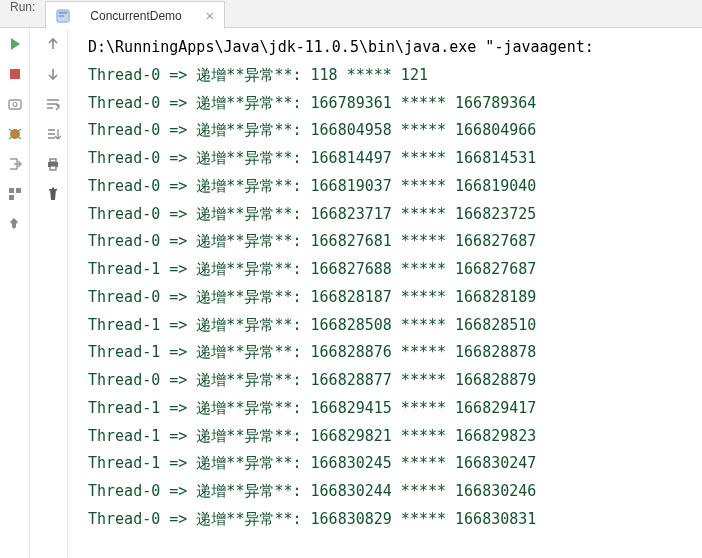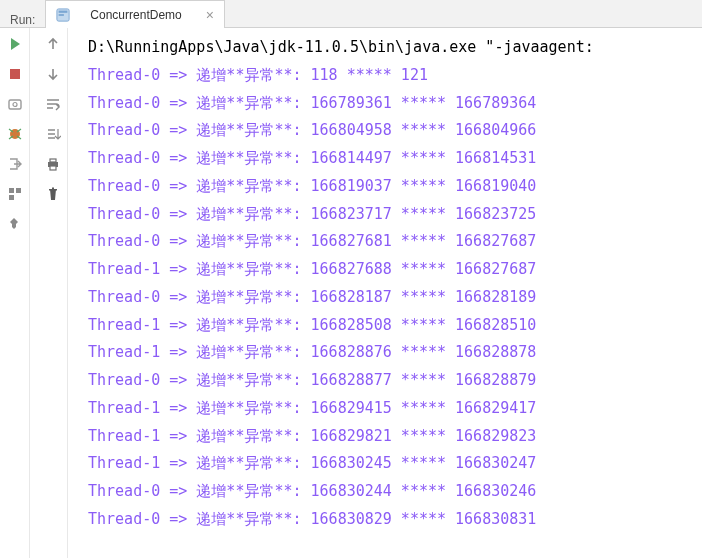--- a/index.html
+++ b/index.html
@@ -9,21 +9,21 @@
       background: #fff;
       color: #000;
       width: 702px;
       height: 558px;
       overflow: hidden;
       display: flex;
       flex-direction: column;
     }
     .top-bar {
       display: flex;
-      align-items: flex-end;
+      align-items: flex-start;
       border-bottom: 1px solid #d1d1d1;
       height: 28px;
       background: #f2f2f2;
     }
     .run-label {
       padding: 0 10px;
       color: #595959;
       font-size: 12px;
     }
     .tab {
@@ -70,21 +70,21 @@
       flex: 1;
       padding: 6px 10px 6px 12px;
       font-family: "Consolas", "Menlo", monospace;
       font-size: 15px;
       line-height: 1.85;
       white-space: pre;
       color: #000;
       overflow: hidden;
     }
     .cmd-line { color: #000; }
-    .out-line { color: #8b5cf6; }
+    .out-line { color: #14532d; }
   </style>
 </head>
 <body>
 
 <div class="top-bar">
   <span class="run-label">Run:</span>
   <div class="tab">
     <span class="tab-icon">
       <svg viewBox="0 0 16 16">
           <rect x="1" y="1" width="14" height="14" rx="2" fill="#c3d9ee" stroke="#7aa6d2" stroke-width="1"></rect>

